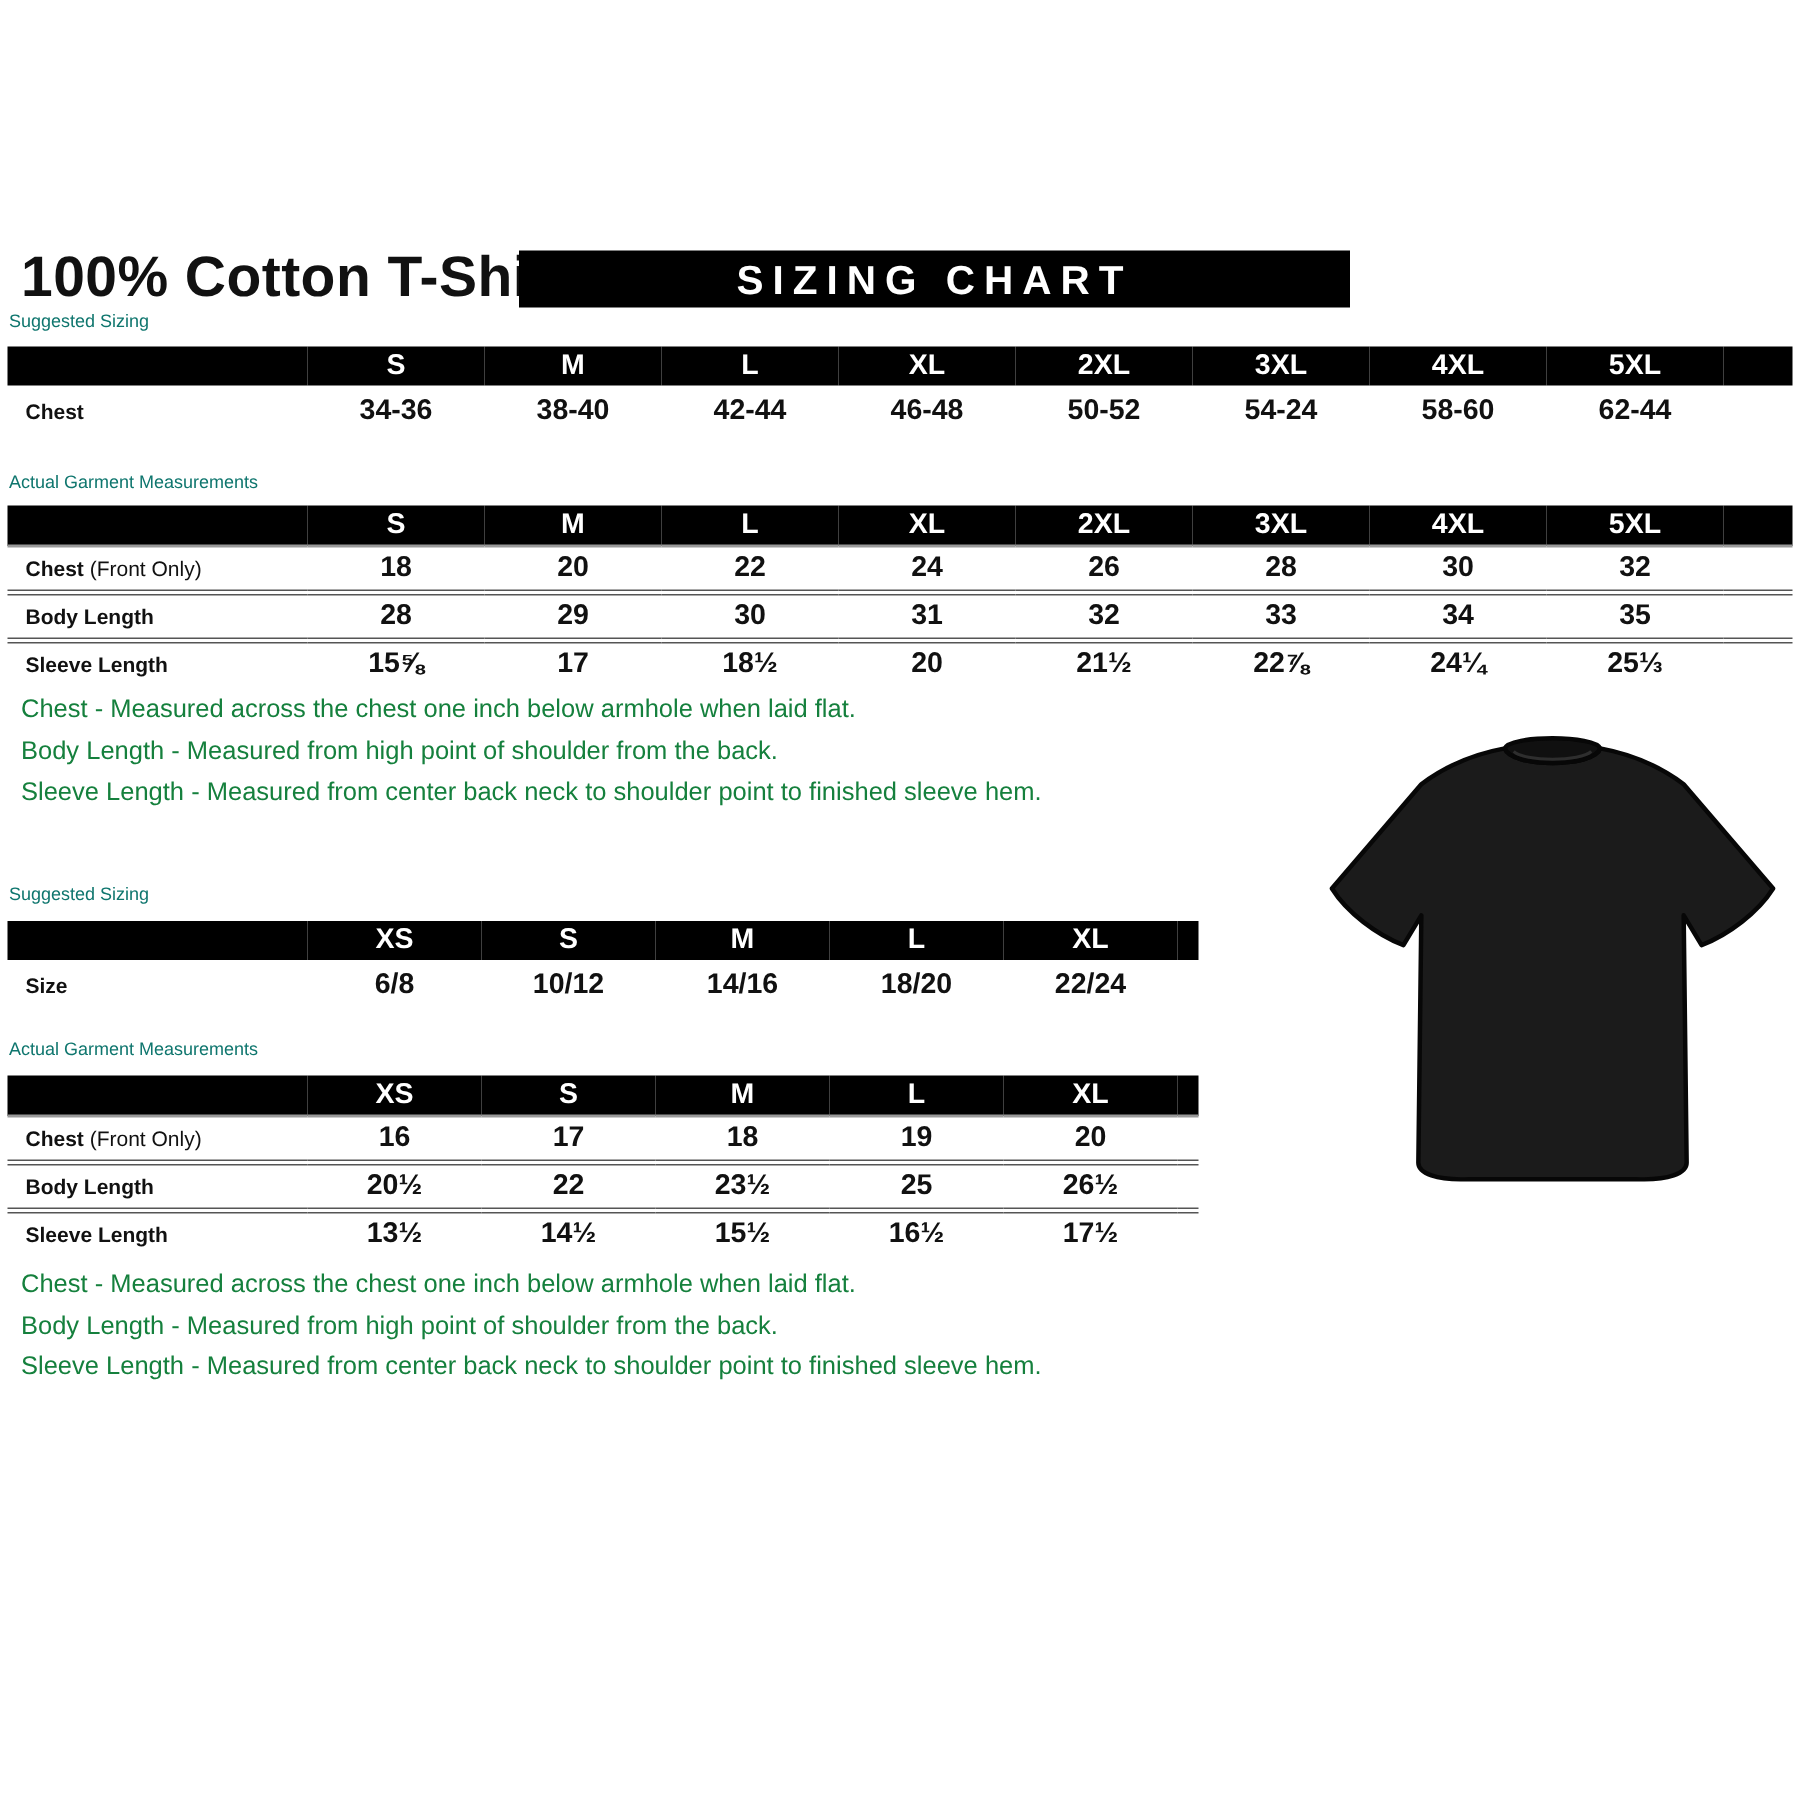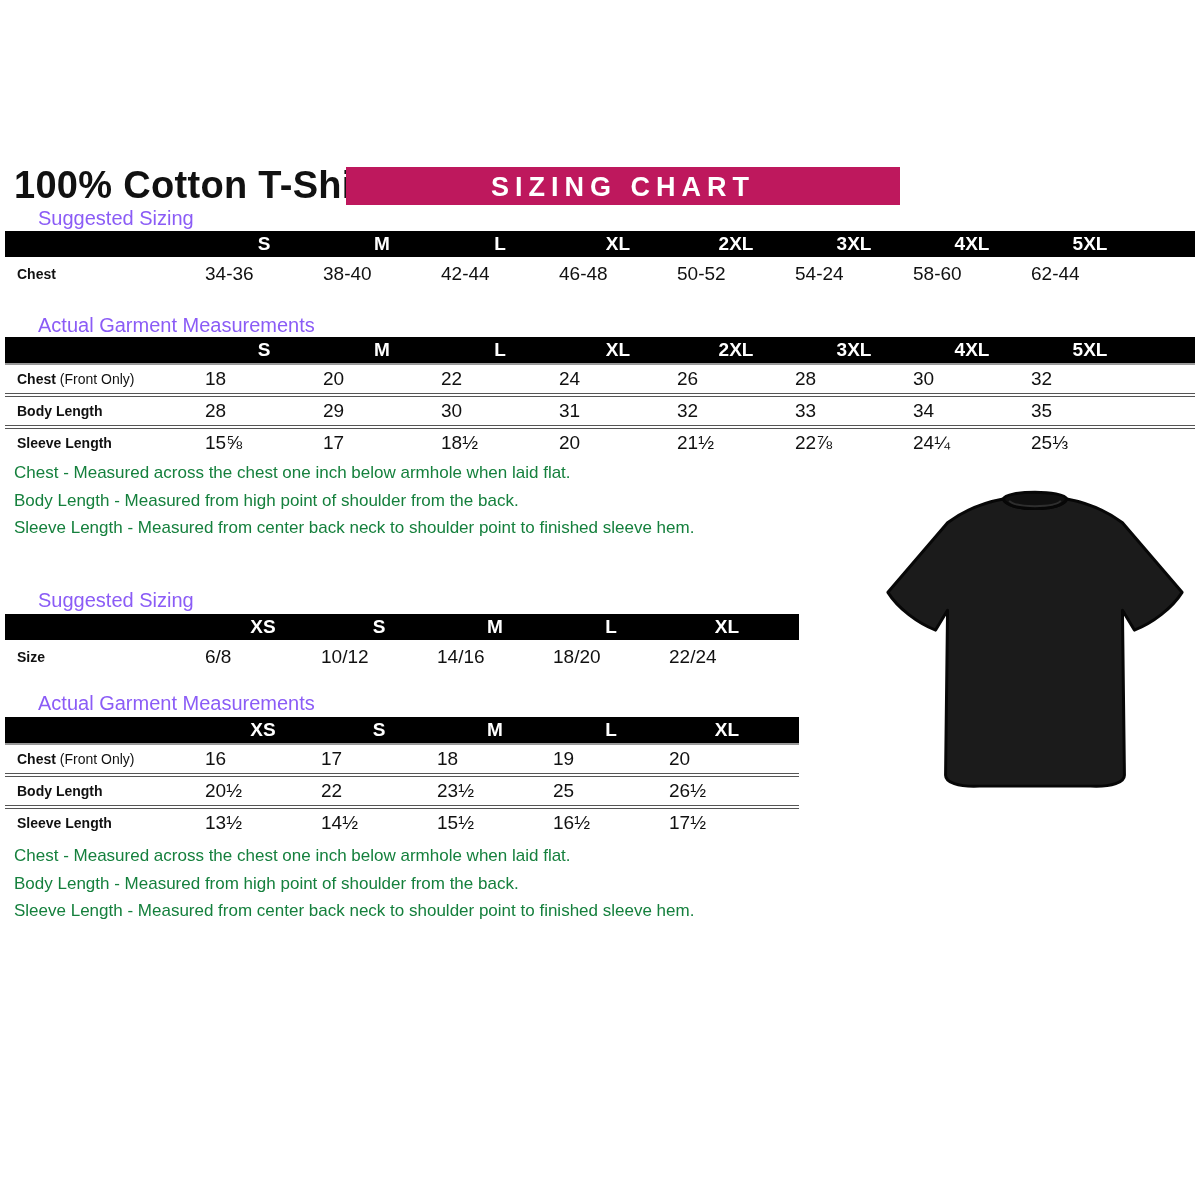--- a/index.html
+++ b/index.html
@@ -1,41 +1,41 @@
 <!DOCTYPE html>
 <html><head>
 <meta charset="utf-8">
 <style>
   html,body{margin:0;padding:0;background:#fff;}
   .canvas{position:relative;width:1200px;height:1200px;background:#ffffff;
           font-family:"Liberation Sans",sans-serif;color:#111;overflow:hidden;}
 
   .h-adult{position:absolute;left:14px;top:164px;font-size:38px;font-weight:700;
            letter-spacing:0.3px;margin:0;}
-  .banner{position:absolute;left:346px;top:167px;width:554px;height:38px;background:#be185d;
+  .banner{position:absolute;left:346px;top:167px;width:554px;height:38px;background:#000000;
           color:#fff;font-weight:700;font-size:27px;letter-spacing:6px;text-align:center;
           line-height:40px;}
   .h-youth{position:absolute;left:4px;top:547px;font-size:26px;font-weight:700;margin:0;}
 
-  .seclabel{position:absolute;left:6px;font-size:20px;color:#8b5cf6;margin-left:32px;}
+  .seclabel{position:absolute;left:6px;font-size:12px;color:#0f766e;}
   .lbl-adult-suggested{top:207px;}
   .lbl-adult-actual{top:314px;}
   .lbl-youth-suggested{top:589px;}
   .lbl-youth-actual{top:692px;}
 
   table.sizes{position:absolute;left:5px;border-collapse:collapse;table-layout:fixed;
               font-size:19px;color:#111;}
   .t-adult-suggested{top:231px;}
   .t-adult-actual{top:337px;}
   .t-youth-suggested{top:614px;}
   .t-youth-actual{top:717px;}
 
   .sizes thead th{background:#000;color:#fff;font-weight:700;font-size:19px;height:26px;
                   text-align:center;padding:0;}
-  .sizes tbody td{height:28px;font-weight:400;padding:0;}
+  .sizes tbody td{height:28px;text-align:center;font-weight:700;padding:0;}
   .sizes tbody th{text-align:left;padding:0 0 0 12px;font-weight:400;height:28px;
                   font-size:14px;white-space:nowrap;}
   .sizes tbody th b{font-weight:700;}
   .sizes.suggested tbody td,.sizes.suggested tbody th{height:33px;}
   .sizes.actual thead tr{border-bottom:2px solid #999;}
   .sizes.actual tbody tr + tr{border-top:4px double #555;}
 
   .notes{position:absolute;left:14px;font-size:17px;line-height:27.5px;color:#15803d;}
   .notes-adult{top:459px;}
   .notes-youth{top:842px;}

